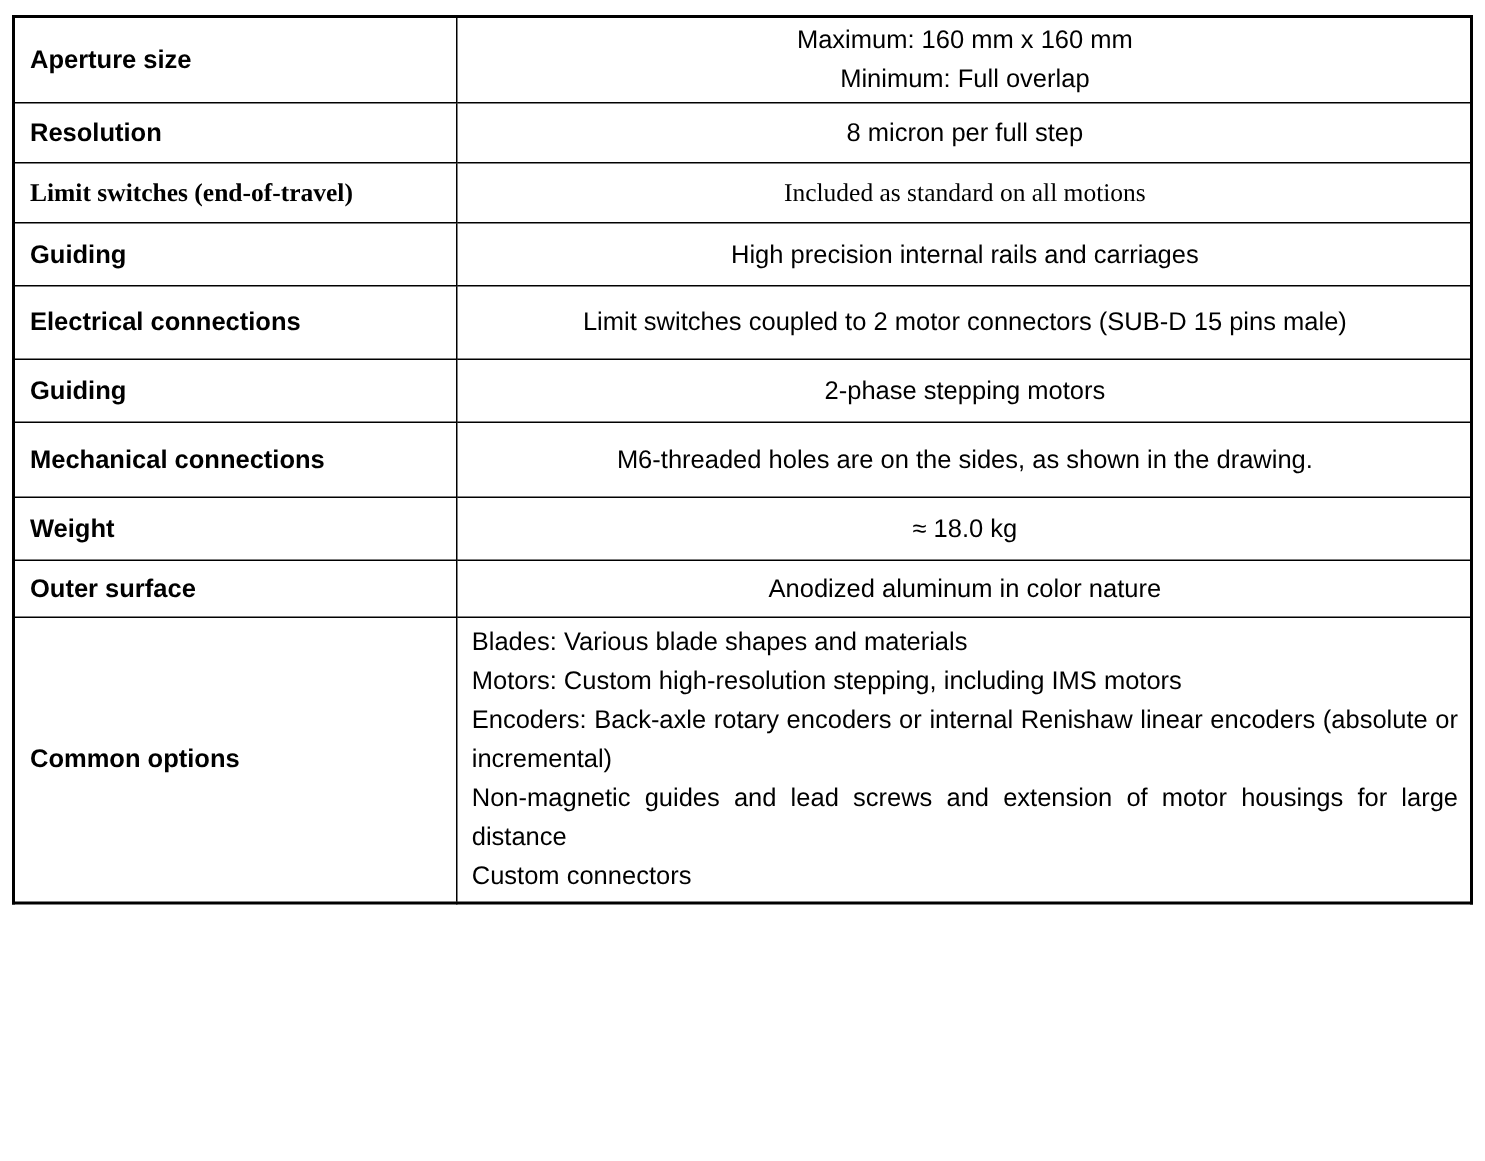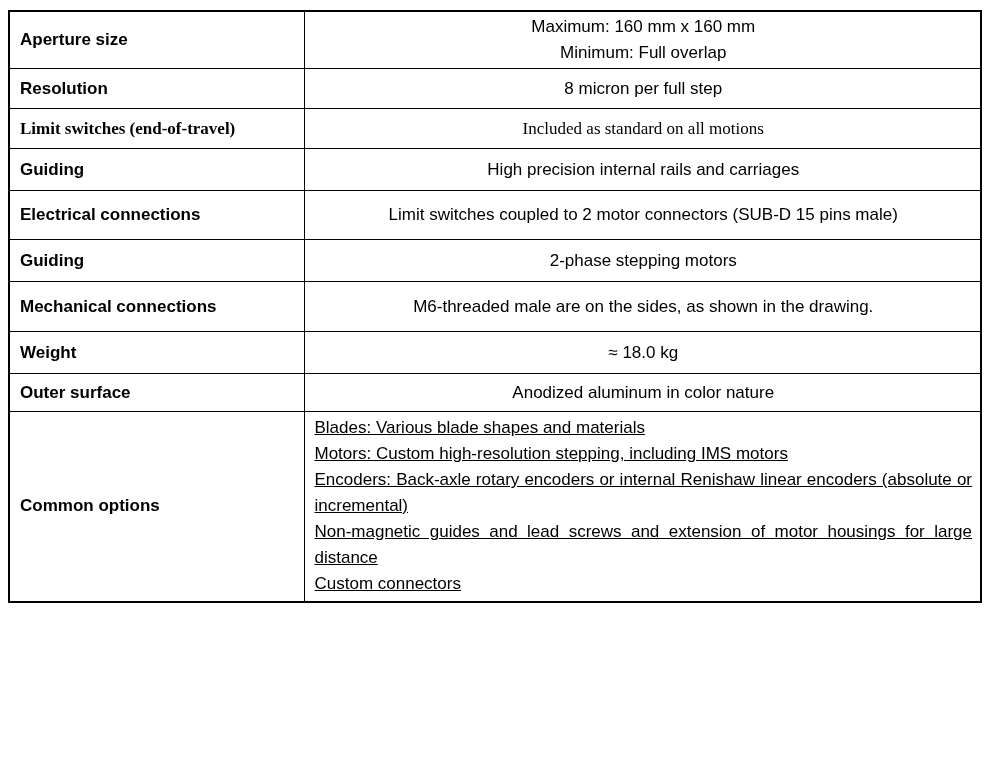--- a/index.html
+++ b/index.html
@@ -29,21 +29,21 @@
     line-height: 26px;
     padding: 2px 8px 2px 10px;
     box-sizing: border-box;
     overflow: hidden;
   }
   td.label {
     width: 295px;
     font-weight: bold;
   }
   td.value .line { text-align: center; }
-  td.value .line.justify { text-align: justify; text-decoration: underline; }
+  td.value .line.justify { text-align: justify; }
   
   tr.r0 td  { height: 51px; }
   tr.r1 td  { height: 40px; }
   tr.r2 td  { height: 39px; }
   tr.r3 td  { height: 52px; }
   tr.r4 td  { height: 40px; font-family: Liberation Serif, serif; }
   tr.r5 td  { height: 42px; }
   tr.r6 td  { height: 49px; }
   tr.r7 td  { height: 42px; }
   tr.r8 td  { height: 53px; }
@@ -91,21 +91,21 @@
       </tr>
       <tr class="r7">
         <td class="label">Guiding</td>
         <td class="value">
           <div class="line">2-phase stepping motors</div>
         </td>
       </tr>
       <tr class="r9">
         <td class="label">Mechanical connections</td>
         <td class="value">
-          <div class="line">M6-threaded male are on the sides, as shown in the drawing.</div>
+          <div class="line">M6-threaded holes are on the sides, as shown in the drawing.</div>
         </td>
       </tr>
       <tr class="r10">
         <td class="label">Weight</td>
         <td class="value">
           <div class="line">≈ 18.0 kg</div>
         </td>
       </tr>
       <tr class="r11">
         <td class="label">Outer surface</td>

